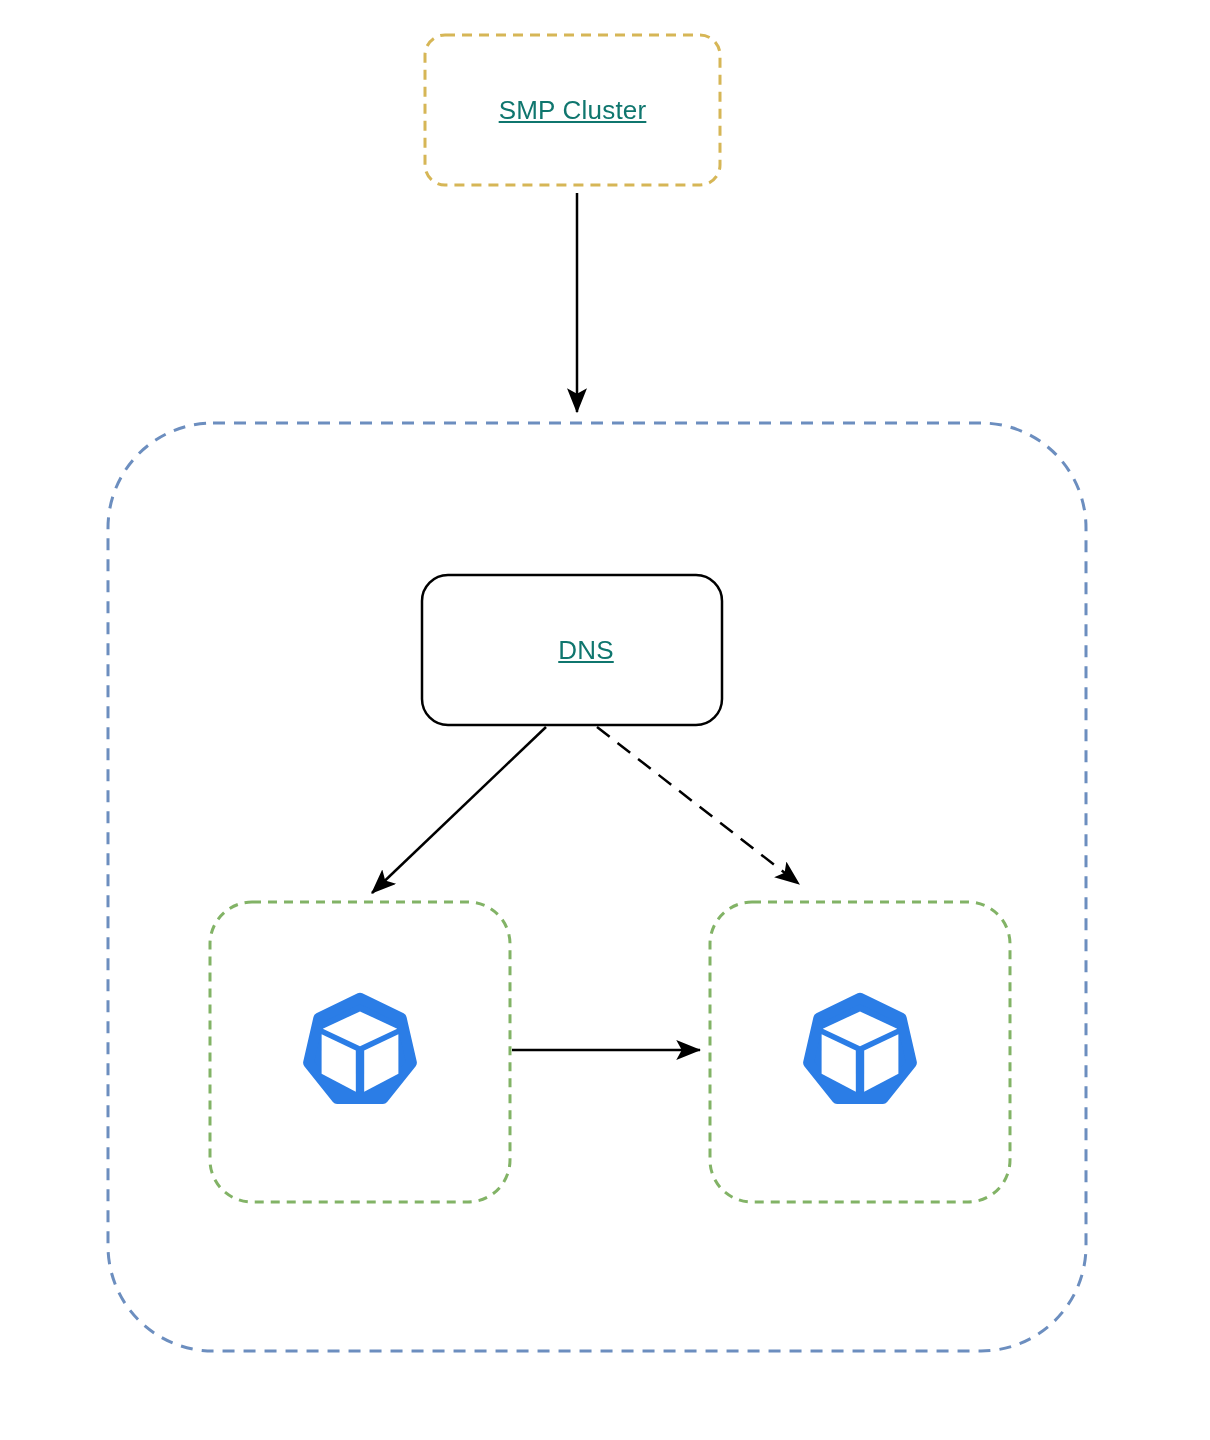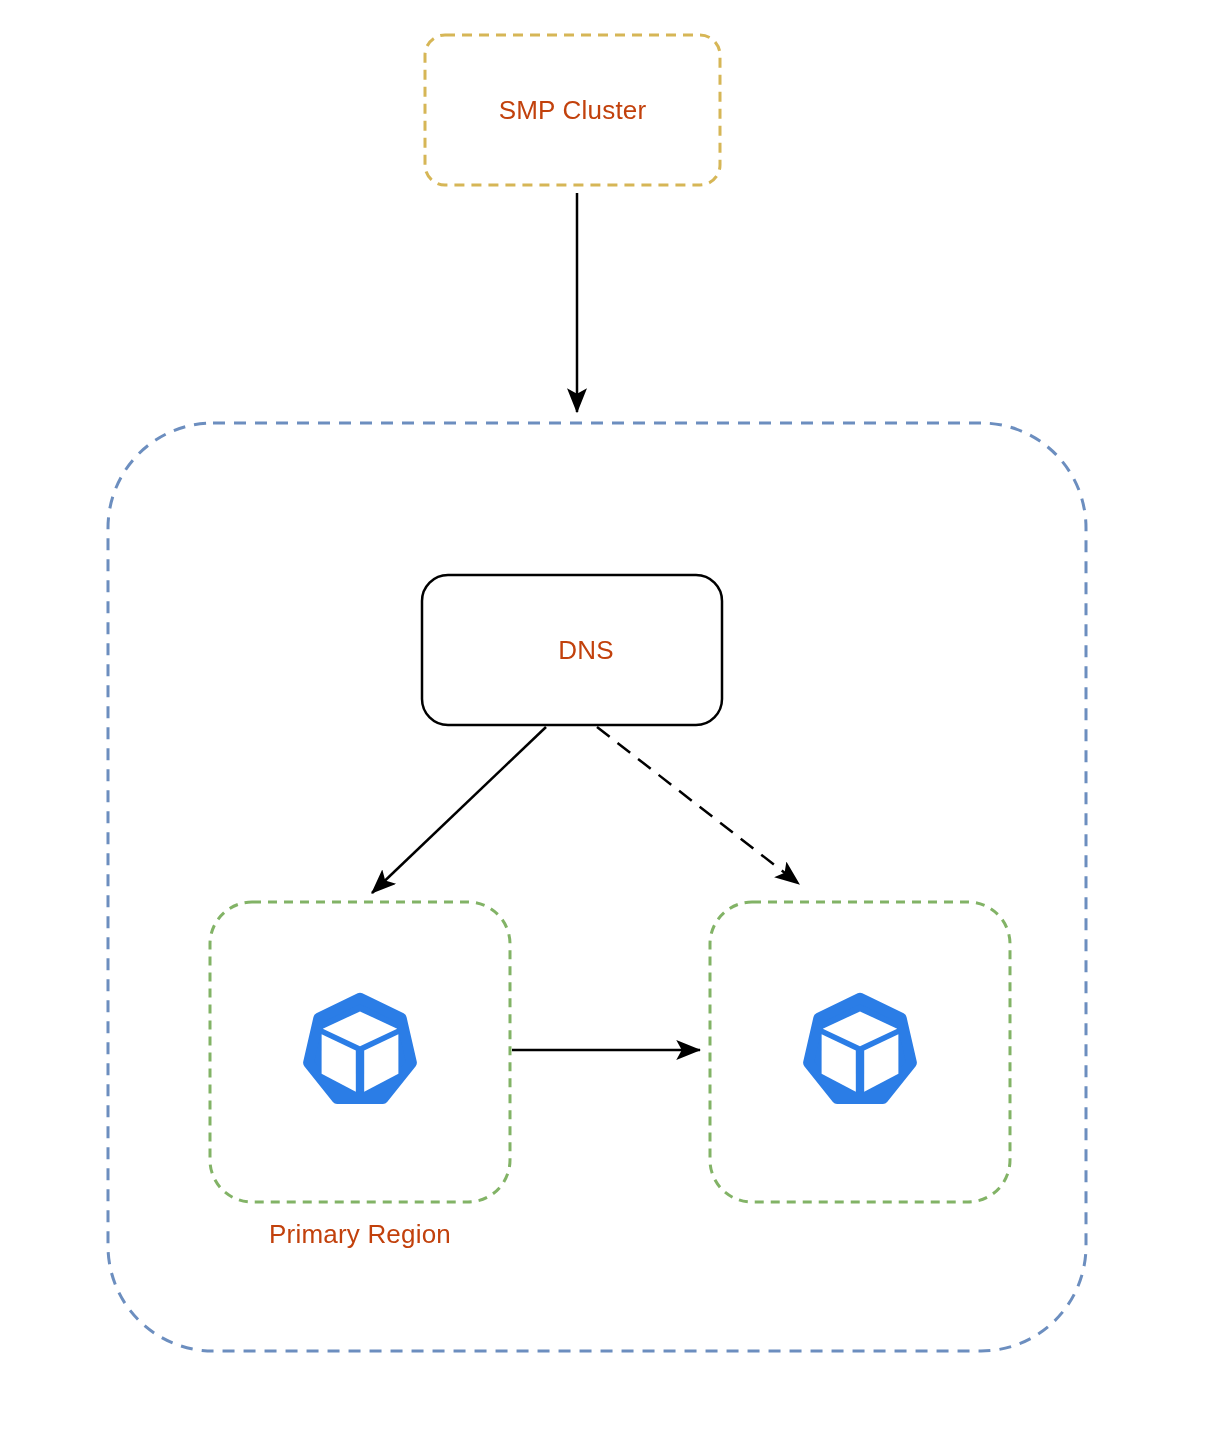--- a/index.html
+++ b/index.html
@@ -19,24 +19,25 @@
     position: absolute;
     left: 0;
     top: 0;
   }
   .node-label {
     position: absolute;
     display: flex;
     align-items: center;
     justify-content: center;
     font-size: 26px;
-    color: #c2410c;
+    color: #0f766e;
     text-align: center;
     letter-spacing: 0.2px;
     white-space: nowrap;
+    text-decoration: underline;
   }
   .smp-label    { left: 425px; top: 35px;  width: 295px; height: 150px; }
   .dns-label    { left: 422px; top: 575px; width: 328px; height: 150px; }
   .primary-label   { left: 160px; top: 1212px; width: 400px; height: 44px; }
   .secondary-label { left: 660px; top: 1212px; width: 400px; height: 44px; }
 </style>
 </head>
 <body>
 
 <div class="canvas">
@@ -74,16 +75,15 @@
     <line x1="512" y1="1050" x2="700" y2="1050" stroke="#000000" stroke-width="2.5" marker-end="url(#arrowhead)"></line>
 
     <use href="#heptagon-cube" x="300" y="991" width="120" height="120"></use>
     <use href="#heptagon-cube" x="800" y="991" width="120" height="120"></use>
   </svg>
 
   <div class="node-label smp-label">SMP Cluster</div>
 
   <div class="node-label dns-label">DNS</div>
 
-  <div class="node-label primary-label">Primary Region</div>
 
 
 </div>
 
 </body></html>

